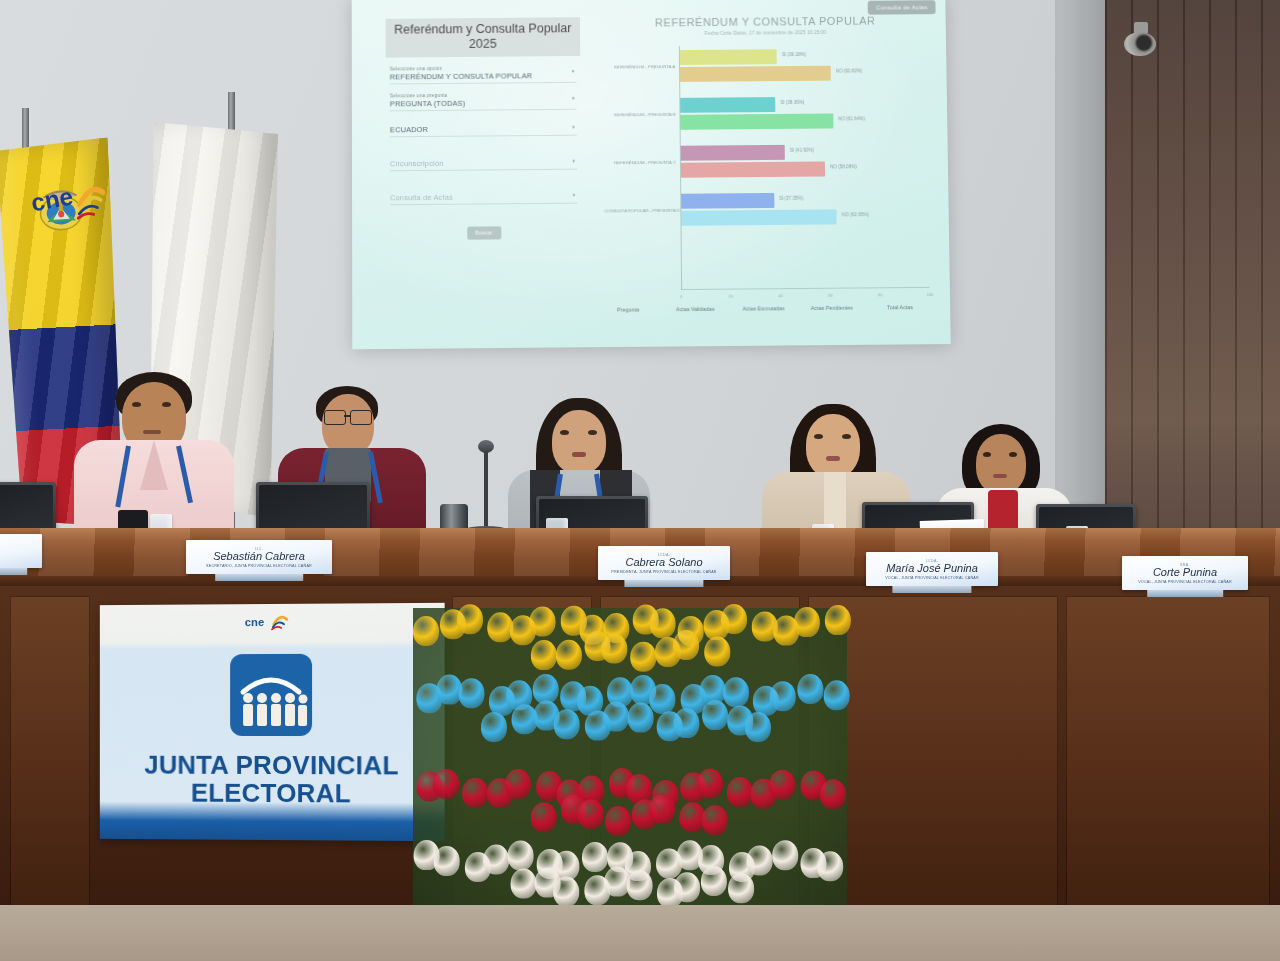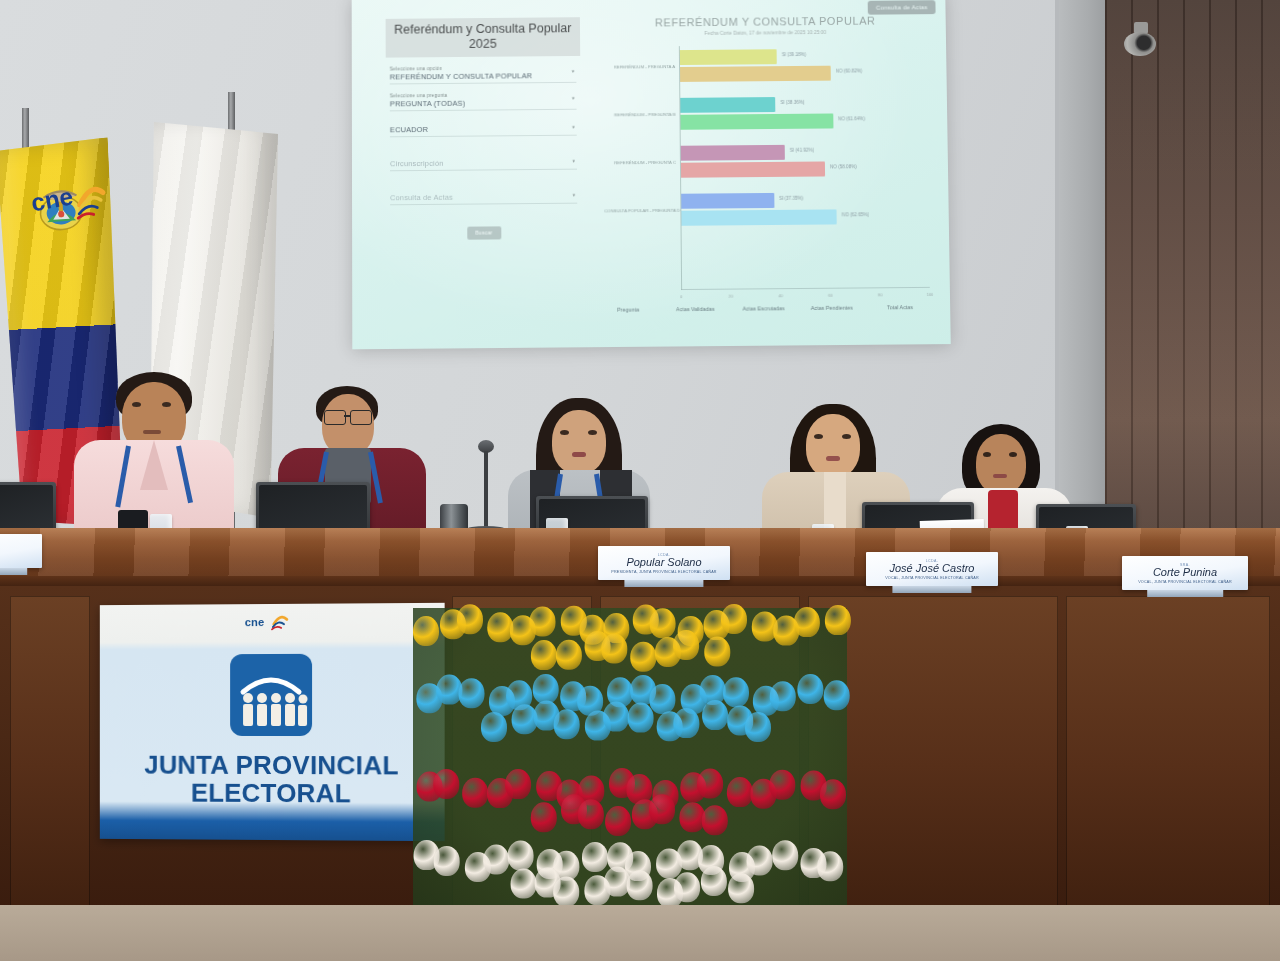--- a/index.html
+++ b/index.html
@@ -371,31 +371,37 @@
     <div class="tf-panel" style="left:452px;width:140px;"></div>
     <div class="tf-panel" style="left:600px;width:200px;"></div>
     <div class="tf-panel" style="left:808px;width:250px;"></div>
     <div class="tf-panel" style="left:1066px;width:204px;"></div>
   </div>
 
   <div class="nameplate" style="left:-34px;top:534px;width:76px;">
     <div class="np-stand"></div>
   </div>
 
+  <div class="nameplate" style="left:186px;top:540px;width:146px;">
+    <div class="np-top">LIC.</div>
+    <div class="np-name">Sebastián Cabrera</div>
+    <div class="np-role">SECRETARIO, JUNTA PROVINCIAL ELECTORAL CAÑAR</div>
+    <div class="np-stand"></div>
+  </div>
 
   <div class="nameplate" style="left:598px;top:546px;width:132px;">
     <div class="np-top">LCDA.</div>
-    <div class="np-name">Popular Solano</div>
+    <div class="np-name">Cabrera Solano</div>
     <div class="np-role">PRESIDENTA, JUNTA PROVINCIAL ELECTORAL CAÑAR</div>
     <div class="np-stand"></div>
   </div>
 
   <div class="nameplate" style="left:866px;top:552px;width:132px;">
     <div class="np-top">LCDA.</div>
-    <div class="np-name">José José Castro</div>
+    <div class="np-name">María José Punina</div>
     <div class="np-role">VOCAL, JUNTA PROVINCIAL ELECTORAL CAÑAR</div>
     <div class="np-stand"></div>
   </div>
 
   <div class="nameplate" style="left:1122px;top:556px;width:126px;">
     <div class="np-top">SRA.</div>
     <div class="np-name">Corte Punina</div>
     <div class="np-role">VOCAL, JUNTA PROVINCIAL ELECTORAL CAÑAR</div>
     <div class="np-stand"></div>
   </div>

